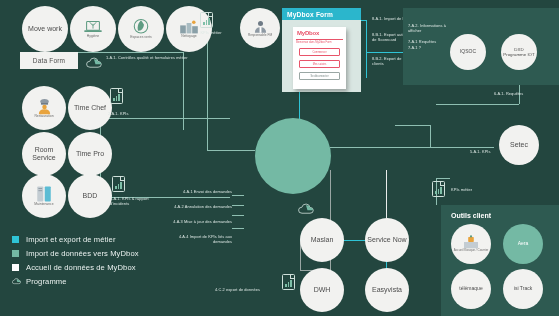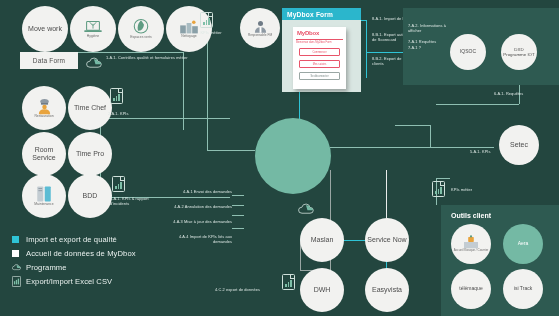--- a/index.html
+++ b/index.html
@@ -375,46 +375,39 @@
     <span class="lbl">télémaque</span>
   </div>
   <div class="circle" style="left:503px; top:269px; width:40px; height:40px; font-size:5px;">
     <span class="lbl">isi Track</span>
   </div>
 
   <div id="legend">
 
     <div class="lg-row">
       <span class="lg-sw" style="background:#2fc4d6;"></span>
-      <span class="lg-txt">Import et export de qualité</span>
+      <span class="lg-txt">Import et export de métier</span>
     </div>
 
+    <div class="lg-row">
+      <span class="lg-sw" style="background:#74b9a4;"></span>
+      <span class="lg-txt">Import de données vers MyDbox</span>
+    </div>
 
     <div class="lg-row">
       <span class="lg-sw" style="background:#ffffff;"></span>
       <span class="lg-txt">Accueil de données de MyDbox</span>
     </div>
 
     <div class="lg-row">
       <span class="lg-ico">
         <svg width="11" height="8" viewBox="0 0 22 15">
           <path d="M5.5 14 Q0.5 14 0.8 9.5 Q1.2 5.8 5.3 5.8 Q6.3 1.2 11.2 1.4 Q15.8 1.6 16.4 6 Q21 6.2 21 10 Q21 14 16.5 14 Z" fill="none" stroke="#cfe0da" stroke-width="1.4"></path>
           <path d="M11 3 Q15.5 2.6 16.4 6 Q20.6 6.2 21 10 L13 10 Z" fill="#74b9a4"></path>
         </svg>
       </span>
       <span class="lg-txt">Programme</span>
     </div>
 
-    <div class="lg-row">
-      <span class="lg-ico">
-        <svg width="9" height="11" viewBox="0 0 14 17">
-          <rect x="0.6" y="0.6" width="12.8" height="15.8" rx="1.2" fill="none" stroke="#cfe0da" stroke-width="1.1"></rect>
-          <rect x="3" y="8" width="2" height="5" fill="#7fc0a8"></rect>
-          <rect x="6" y="6" width="2" height="7" fill="#7fc0a8"></rect>
-          <rect x="9" y="4" width="2" height="9" fill="#7fc0a8"></rect>
-        </svg>
-      </span>
-      <span class="lg-txt">Export/Import Excel CSV</span>
-    </div>
 
   </div>
 
 </div>
 
 </body></html>

